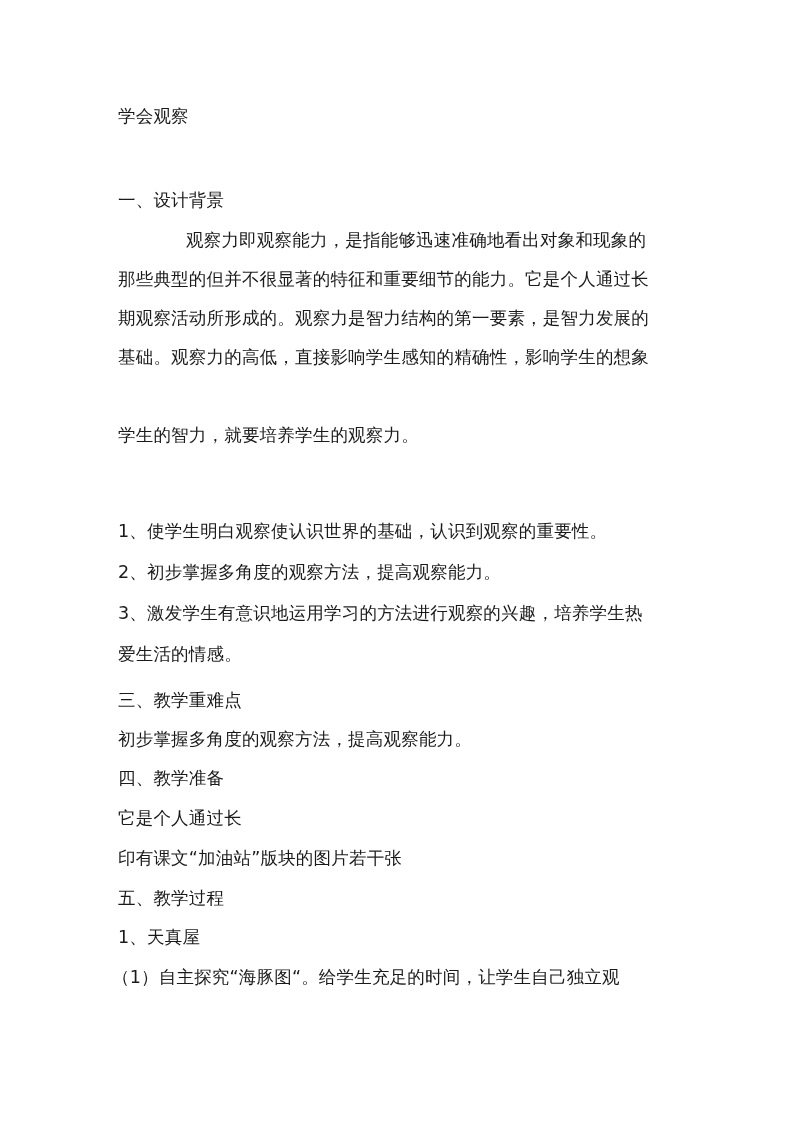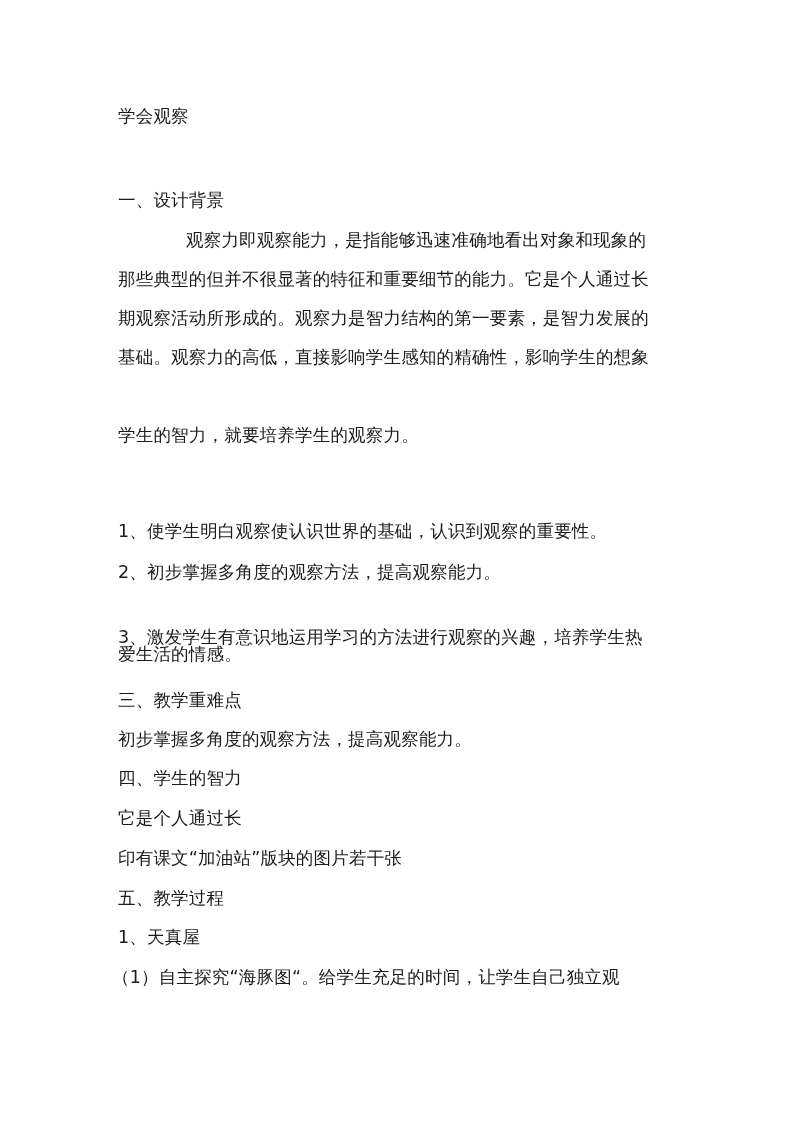--- a/index.html
+++ b/index.html
@@ -47,27 +47,27 @@
 
   <div class="line" style="top:188px;">一、设计背景</div>
   <div class="line indent" style="top:228px;">观察力即观察能力，是指能够迅速准确地看出对象和现象的</div>
   <div class="line" style="top:267px;">那些典型的但并不很显著的特征和重要细节的能力。它是个人通过长</div>
   <div class="line" style="top:306px;">期观察活动所形成的。观察力是智力结构的第一要素，是智力发展的</div>
   <div class="line" style="top:345px;font-family:Liberation Serif, serif;">基础。观察力的高低，直接影响学生感知的精确性，影响学生的想象</div>
   <div class="line" style="top:423px;">学生的智力，就要培养学生的观察力。</div>
 
   <div class="line" style="top:519px;">1、使学生明白观察使认识世界的基础，认识到观察的重要性。</div>
   <div class="line" style="top:560px;">2、初步掌握多角度的观察方法，提高观察能力。</div>
-  <div class="line" style="top:601px;margin-top:24px;">3、激发学生有意识地运用学习的方法进行观察的兴趣，培养学生热</div>
+  <div class="line" style="top:601px;">3、激发学生有意识地运用学习的方法进行观察的兴趣，培养学生热</div>
   <div class="line" style="top:642px;">爱生活的情感。</div>
 
   <div class="line" style="top:688px;">三、教学重难点</div>
   <div class="line" style="top:727px;">初步掌握多角度的观察方法，提高观察能力。</div>
 
-  <div class="line" style="top:766px;">四、学生的智力</div>
+  <div class="line" style="top:766px;">四、教学准备</div>
   <div class="line" style="top:806px;">它是个人通过长</div>
   <div class="line" style="top:846px;">印有课文“加油站”版块的图片若干张</div>
 
   <div class="line" style="top:886px;">五、教学过程</div>
   <div class="line" style="top:925px;">1、天真屋</div>
   <div class="line sub" style="top:965px;">（1）自主探究“海豚图“。给学生充足的时间，让学生自己独立观</div>
 
 </div>
 
 </body></html>

